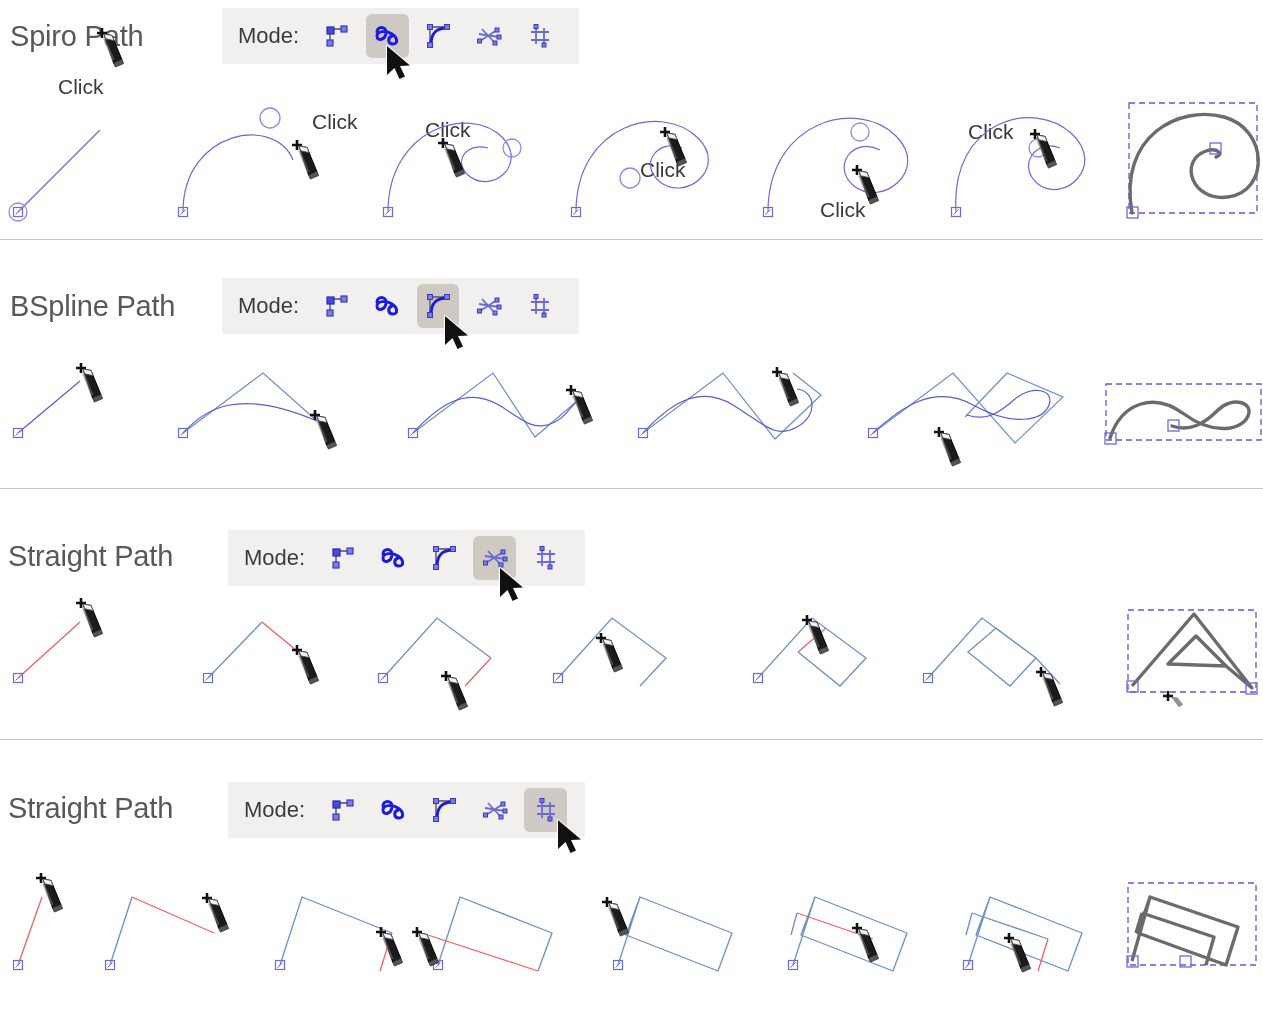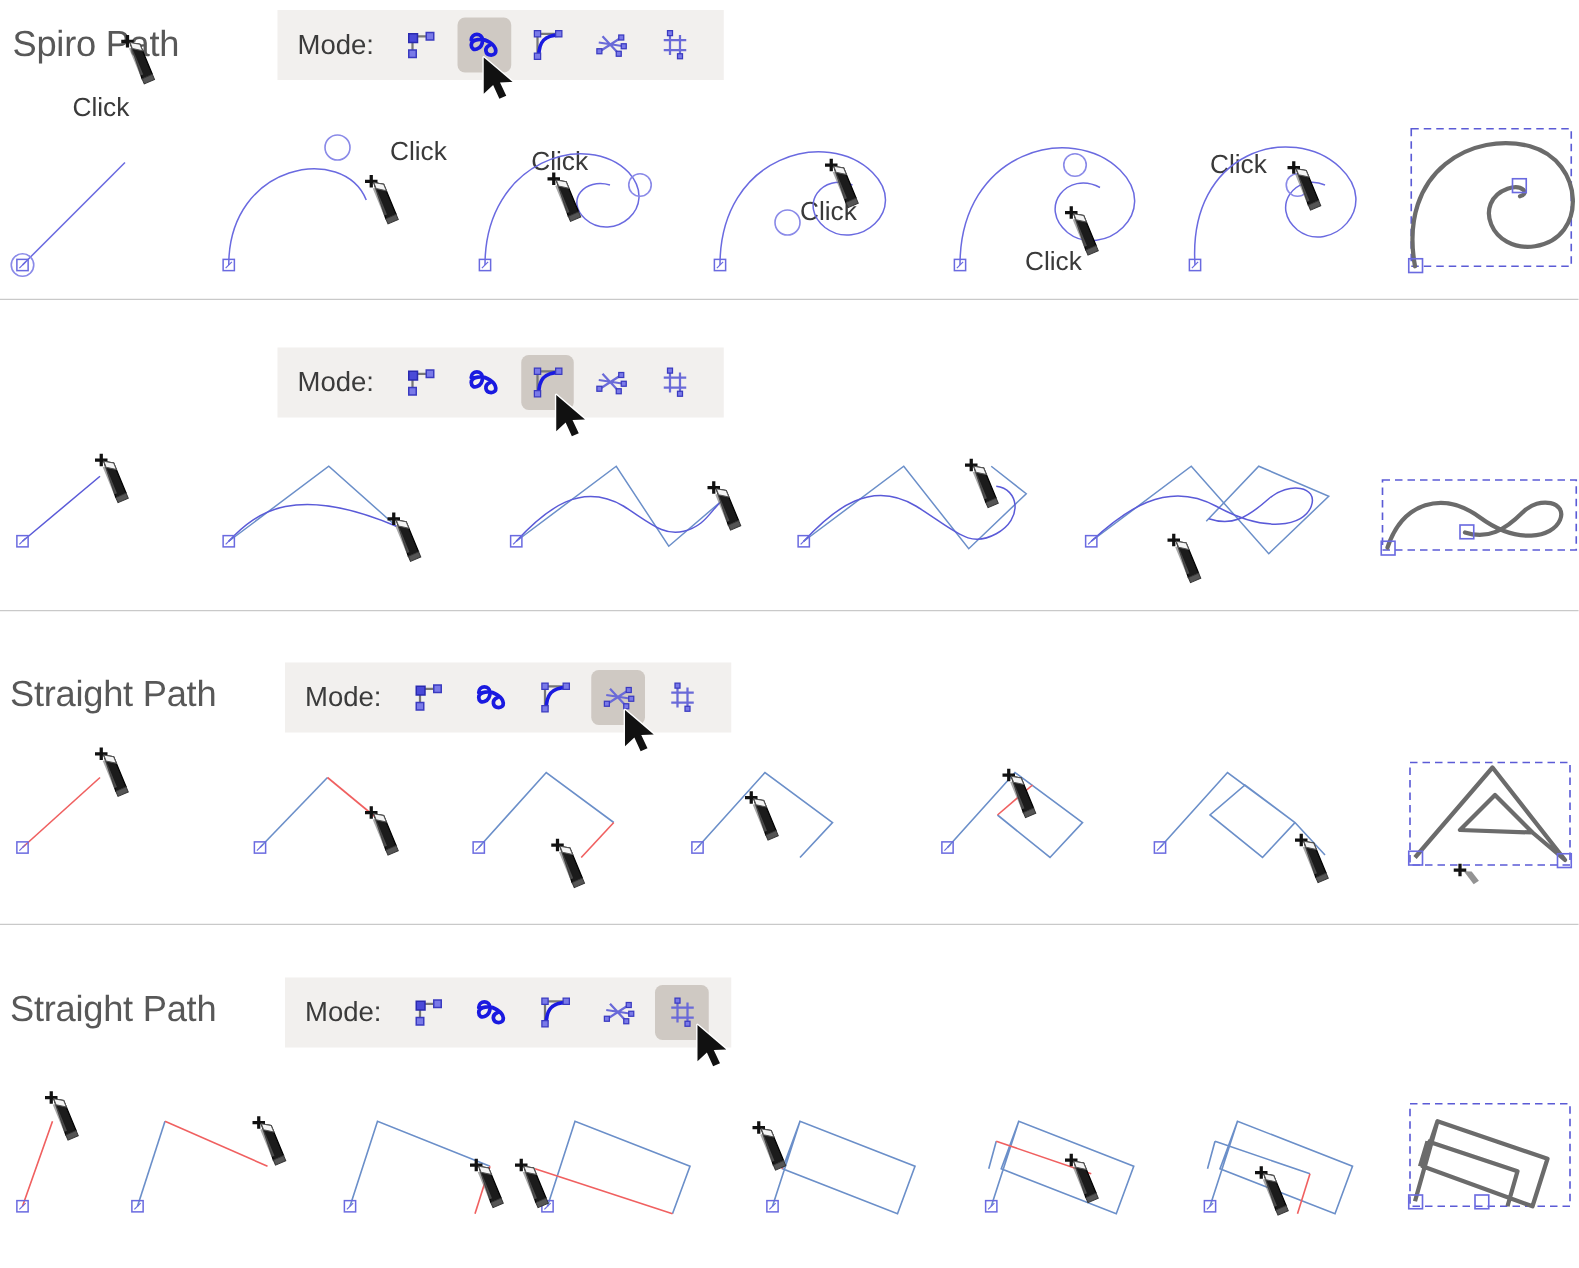--- a/index.html
+++ b/index.html
@@ -238,20 +238,21 @@
       <rect x="92" y="48" width="11" height="11" fill="none" stroke="#6a6ae0" stroke-width="1.3"></rect>
       <rect x="9" y="112" width="11" height="11" fill="none" stroke="#6a6ae0" stroke-width="1.3"></rect>
     </svg>
   </div>
 
   <div class="divider" style="top:239px;"></div>
 </div>
 
 <div class="section" style="top:240px;height:250px;">
 
+  <div class="sec-title" style="left:10px;top:50px;">BSpline Path</div>
 
   <div class="toolbar" style="left:222px;top:38px;width:357px;">
     <span class="mode-label">Mode:</span>
 
     <div class="mode-btn">
       <svg width="28" height="28" viewBox="0 0 28 28">
         <g>
           <path d="M7 21 L7 10 Q7 7 11 7 L21 7" fill="none" stroke="#777" stroke-width="1.8"></path>
           <rect x="4" y="18" width="6" height="6" fill="#7a7ae8" stroke="#3a3ac0" stroke-width="1.2"></rect>
           <rect x="4" y="5" width="7" height="7" fill="#4a4ad8" stroke="#2a2ab0" stroke-width="1.2"></rect>

